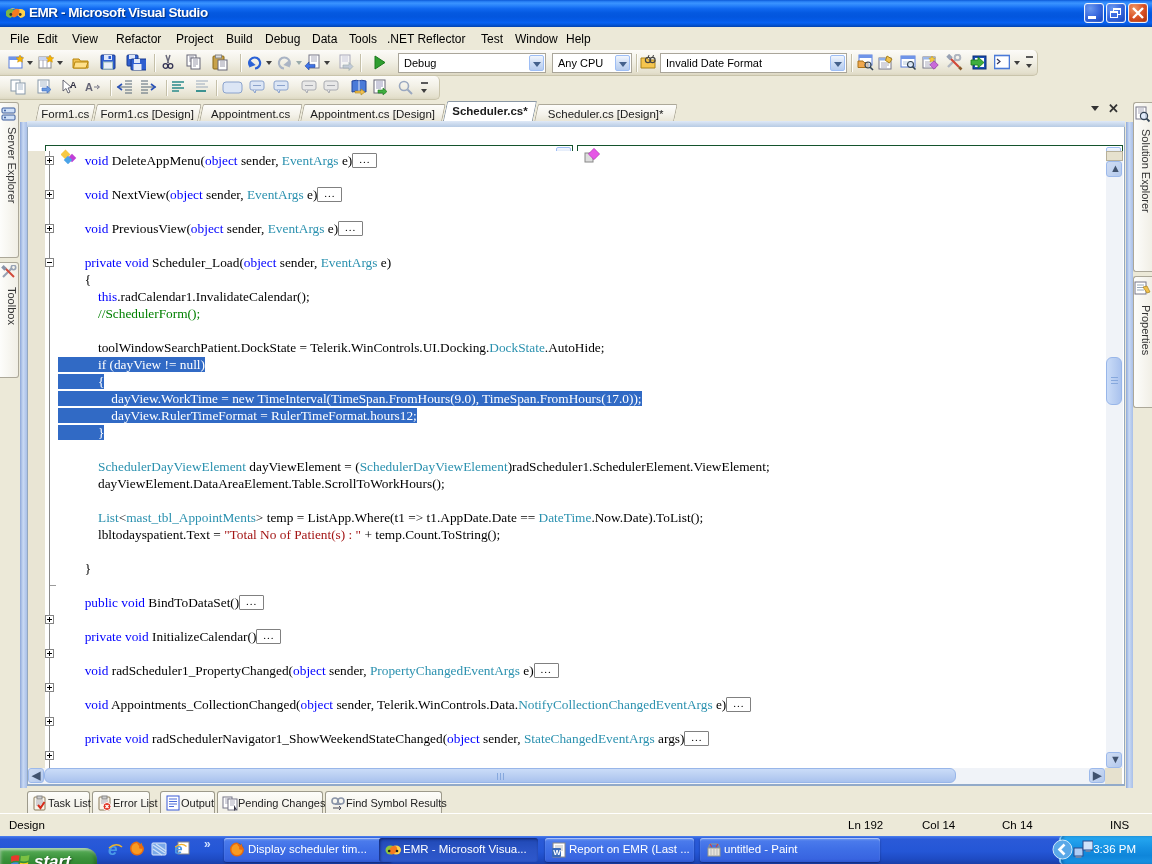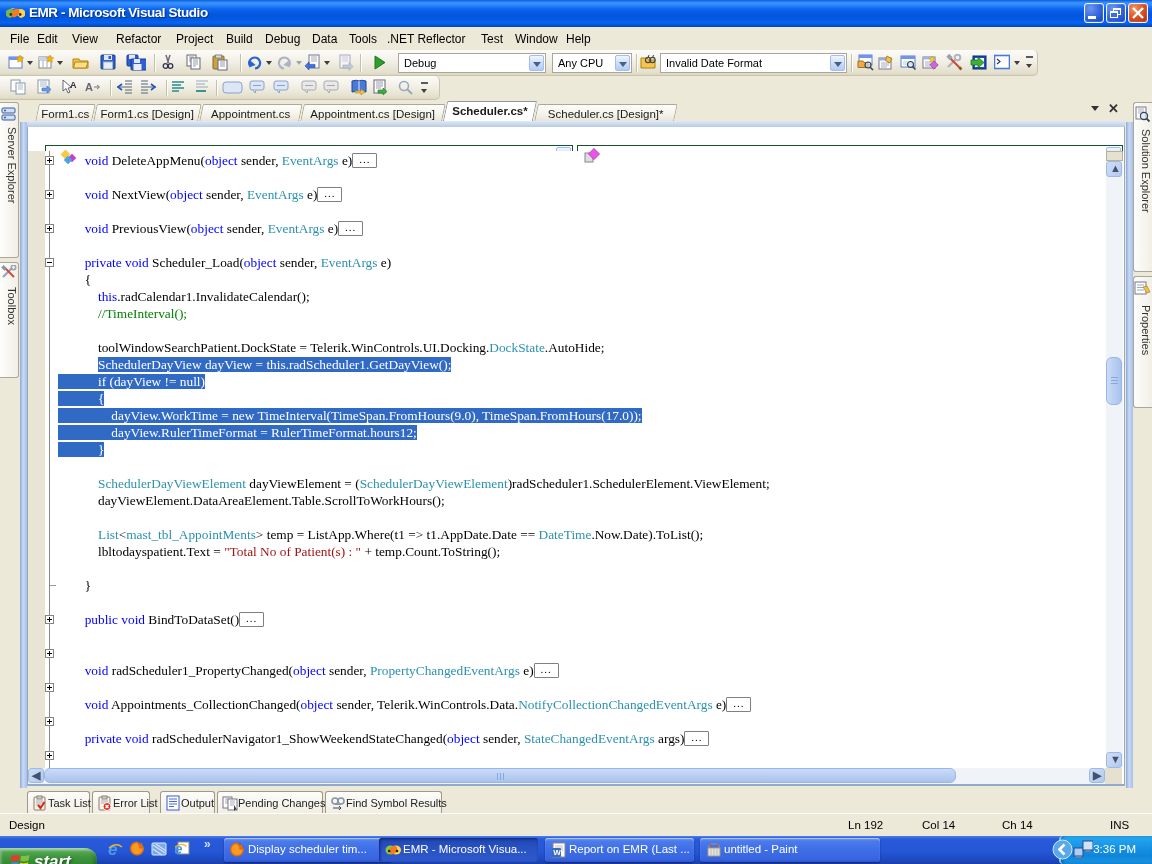--- a/index.html
+++ b/index.html
@@ -414,40 +414,40 @@
       <div id="code">
           <div class="ln">        <span class="k">void</span> DeleteAppMenu(<span class="k">object</span> sender, <span class="t">EventArgs</span> e)<b class="cb">...</b></div>
 <div class="ln"> </div>
 <div class="ln">        <span class="k">void</span> NextView(<span class="k">object</span> sender, <span class="t">EventArgs</span> e)<b class="cb">...</b></div>
 <div class="ln"> </div>
 <div class="ln">        <span class="k">void</span> PreviousView(<span class="k">object</span> sender, <span class="t">EventArgs</span> e)<b class="cb">...</b></div>
 <div class="ln"> </div>
 <div class="ln">        <span class="k">private</span> <span class="k">void</span> Scheduler_Load(<span class="k">object</span> sender, <span class="t">EventArgs</span> e)</div>
 <div class="ln">        {</div>
 <div class="ln">            <span class="k">this</span>.radCalendar1.InvalidateCalendar();</div>
-<div class="ln">            <span class="c">//TimeInterval();</span></div>
+<div class="ln">            <span class="c">//SchedulerForm();</span></div>
 <div class="ln"> </div>
 <div class="ln">            toolWindowSearchPatient.DockState = Telerik.WinControls.UI.Docking.<span class="t">DockState</span>.AutoHide;</div>
-<div class="ln">            <span class="sel">SchedulerDayView dayView = this.radScheduler1.GetDayView();</span></div>
 <div class="ln"><span class="sel">            if (dayView != null)</span></div>
 <div class="ln"><span class="sel">            {</span></div>
 <div class="ln"><span class="sel">                dayView.WorkTime = new TimeInterval(TimeSpan.FromHours(9.0), TimeSpan.FromHours(17.0));</span></div>
 <div class="ln"><span class="sel">                dayView.RulerTimeFormat = RulerTimeFormat.hours12;</span></div>
 <div class="ln"><span class="sel">            }</span></div>
 <div class="ln"> </div>
 <div class="ln">            <span class="t">SchedulerDayViewElement</span> dayViewElement = (<span class="t">SchedulerDayViewElement</span>)radScheduler1.SchedulerElement.ViewElement;</div>
 <div class="ln">            dayViewElement.DataAreaElement.Table.ScrollToWorkHours();</div>
 <div class="ln"> </div>
 <div class="ln">            <span class="t">List</span>&lt;<span class="t">mast_tbl_AppointMents</span>&gt; temp = ListApp.Where(t1 =&gt; t1.AppDate.Date == <span class="t">DateTime</span>.Now.Date).ToList();</div>
 <div class="ln">            lbltodayspatient.Text = <span class="s">"Total No of Patient(s) : "</span> + temp.Count.ToString();</div>
 <div class="ln"> </div>
 <div class="ln">        }</div>
 <div class="ln"> </div>
 <div class="ln">        <span class="k">public</span> <span class="k">void</span> BindToDataSet()<b class="cb">...</b></div>
 <div class="ln"> </div>
+<div class="ln">        <span class="k">private</span> <span class="k">void</span> InitializeCalendar()<b class="cb">...</b></div>
 <div class="ln"> </div>
 <div class="ln">        <span class="k">void</span> radScheduler1_PropertyChanged(<span class="k">object</span> sender, <span class="t">PropertyChangedEventArgs</span> e)<b class="cb">...</b></div>
 <div class="ln"> </div>
 <div class="ln">        <span class="k">void</span> Appointments_CollectionChanged(<span class="k">object</span> sender, Telerik.WinControls.Data.<span class="t">NotifyCollectionChangedEventArgs</span> e)<b class="cb">...</b></div>
 <div class="ln"> </div>
 <div class="ln">        <span class="k">private</span> <span class="k">void</span> radSchedulerNavigator1_ShowWeekendStateChanged(<span class="k">object</span> sender, <span class="t">StateChangedEventArgs</span> args)<b class="cb">...</b></div>
 </div>
       <div id="foldboxes">
           <div class="fb plus" style="top:5px"></div>
           <div class="fb plus" style="top:39px"></div>

